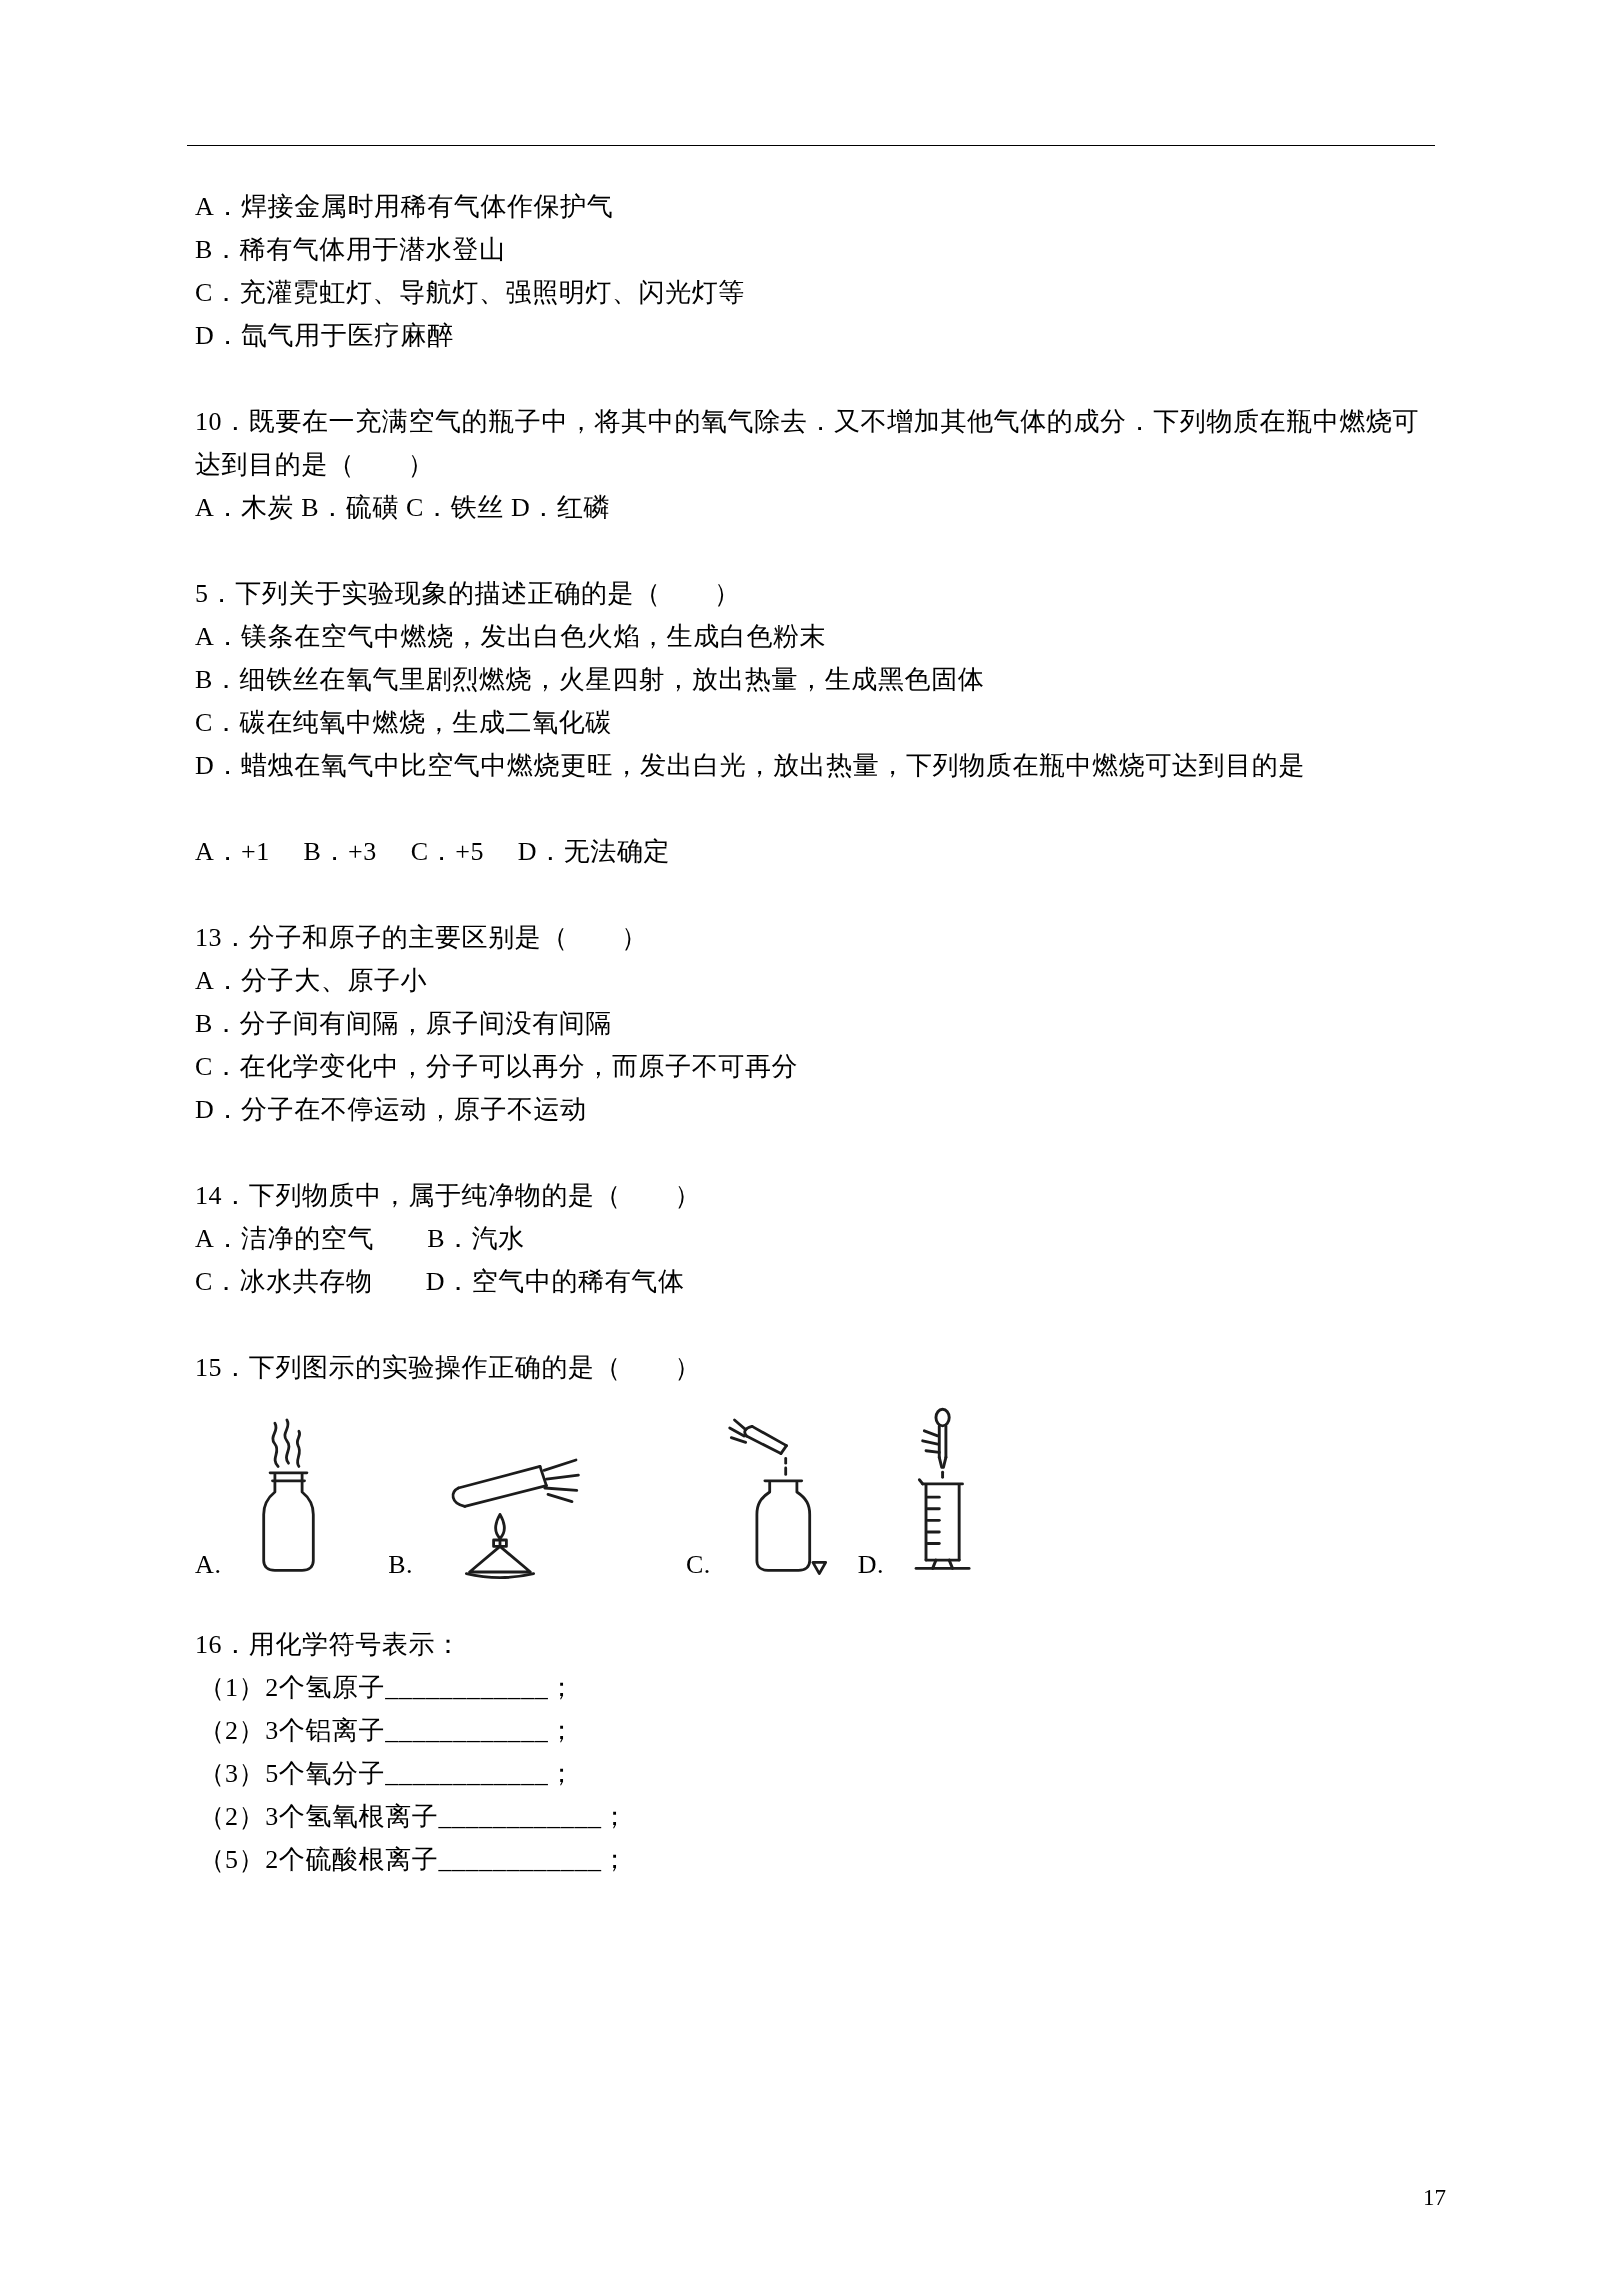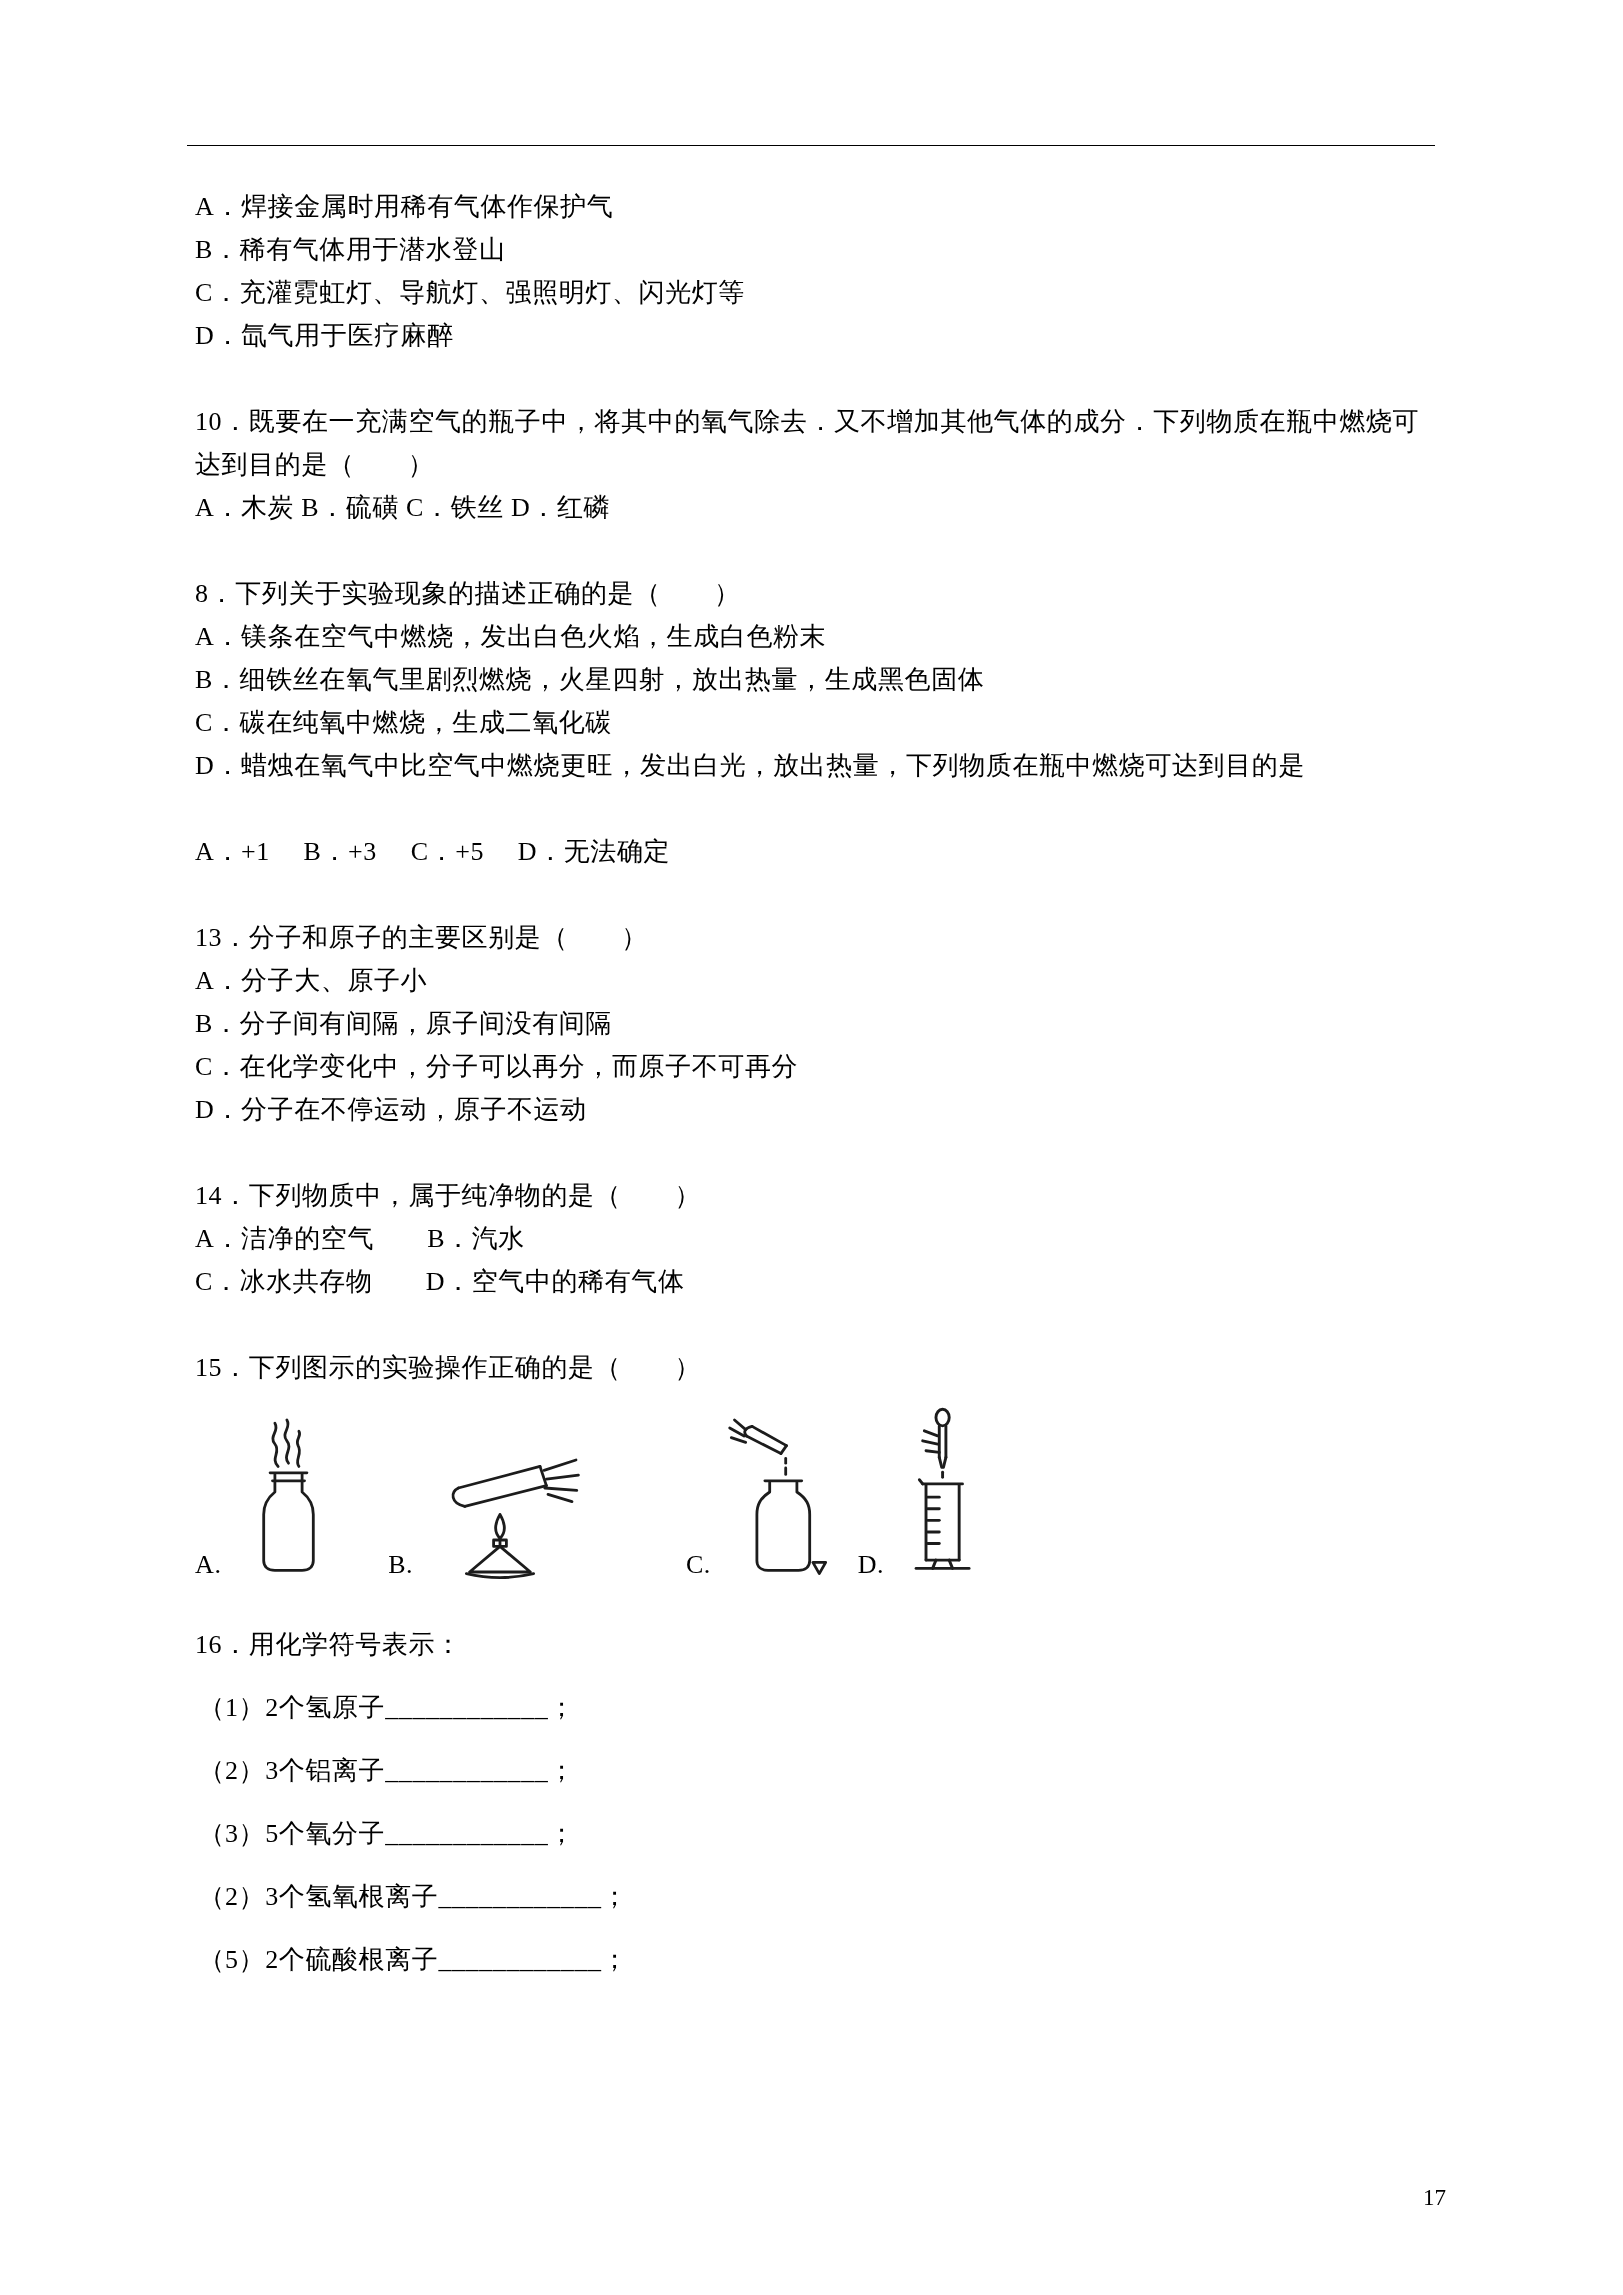--- a/index.html
+++ b/index.html
@@ -40,21 +40,21 @@
   .fig-label { margin-right: 6.7px; line-height: 1.1; }
   .fig-b { margin-left: 39px; }
   .fig-c { margin-left: 98px; }
   .fig-d { margin-left: 31px; }
   .sketch { stroke: #1c1c1c; stroke-width: 3.5; fill: none; stroke-linecap: round; stroke-linejoin: round; }
   .section-head {
     font-family: "Liberation Sans", "DejaVu Sans", sans-serif;
     font-weight: 700;
     margin: 31px 0 10px 0;
   }
-  .blank-item { padding-left: 3.4px; margin-top: 20px; }
+  .blank-item { padding-left: 3.4px; }
   .page-number {
     position: absolute;
     right: 177px; bottom: 84px;
     font-size: 23px;
   }
 </style>
 </head>
 <body>
 
 <div class="page">
@@ -69,21 +69,21 @@
       <div class="line">C．充灌霓虹灯、导航灯、强照明灯、闪光灯等</div>
       <div class="line">D．氙气用于医疗麻醉</div>
     </div>
 
     <div class="q">
       <div class="line">10．既要在一充满空气的瓶子中，将其中的氧气除去．又不增加其他气体的成分．下列物质在瓶中燃烧可达到目的是（　　）</div>
       <div class="line">A．木炭 B．硫磺 C．铁丝 D．红磷</div>
     </div>
 
     <div class="q">
-      <div class="line">8．下列关于实验现象的描述正确的是（　　）</div>
+      <div class="line">5．下列关于实验现象的描述正确的是（　　）</div>
       <div class="line">A．镁条在空气中燃烧，发出白色火焰，生成白色粉末</div>
       <div class="line">B．细铁丝在氧气里剧烈燃烧，火星四射，放出热量，生成黑色固体</div>
       <div class="line">C．碳在纯氧中燃烧，生成二氧化碳</div>
       <div class="line">D．蜡烛在氧气中比空气中燃烧更旺，发出白光，放出热量，下列物质在瓶中燃烧可达到目的是</div>
     </div>
 
     <div class="q">
       <div class="line">A．+1　 B．+3　 C．+5　 D．无法确定</div>
     </div>
 

